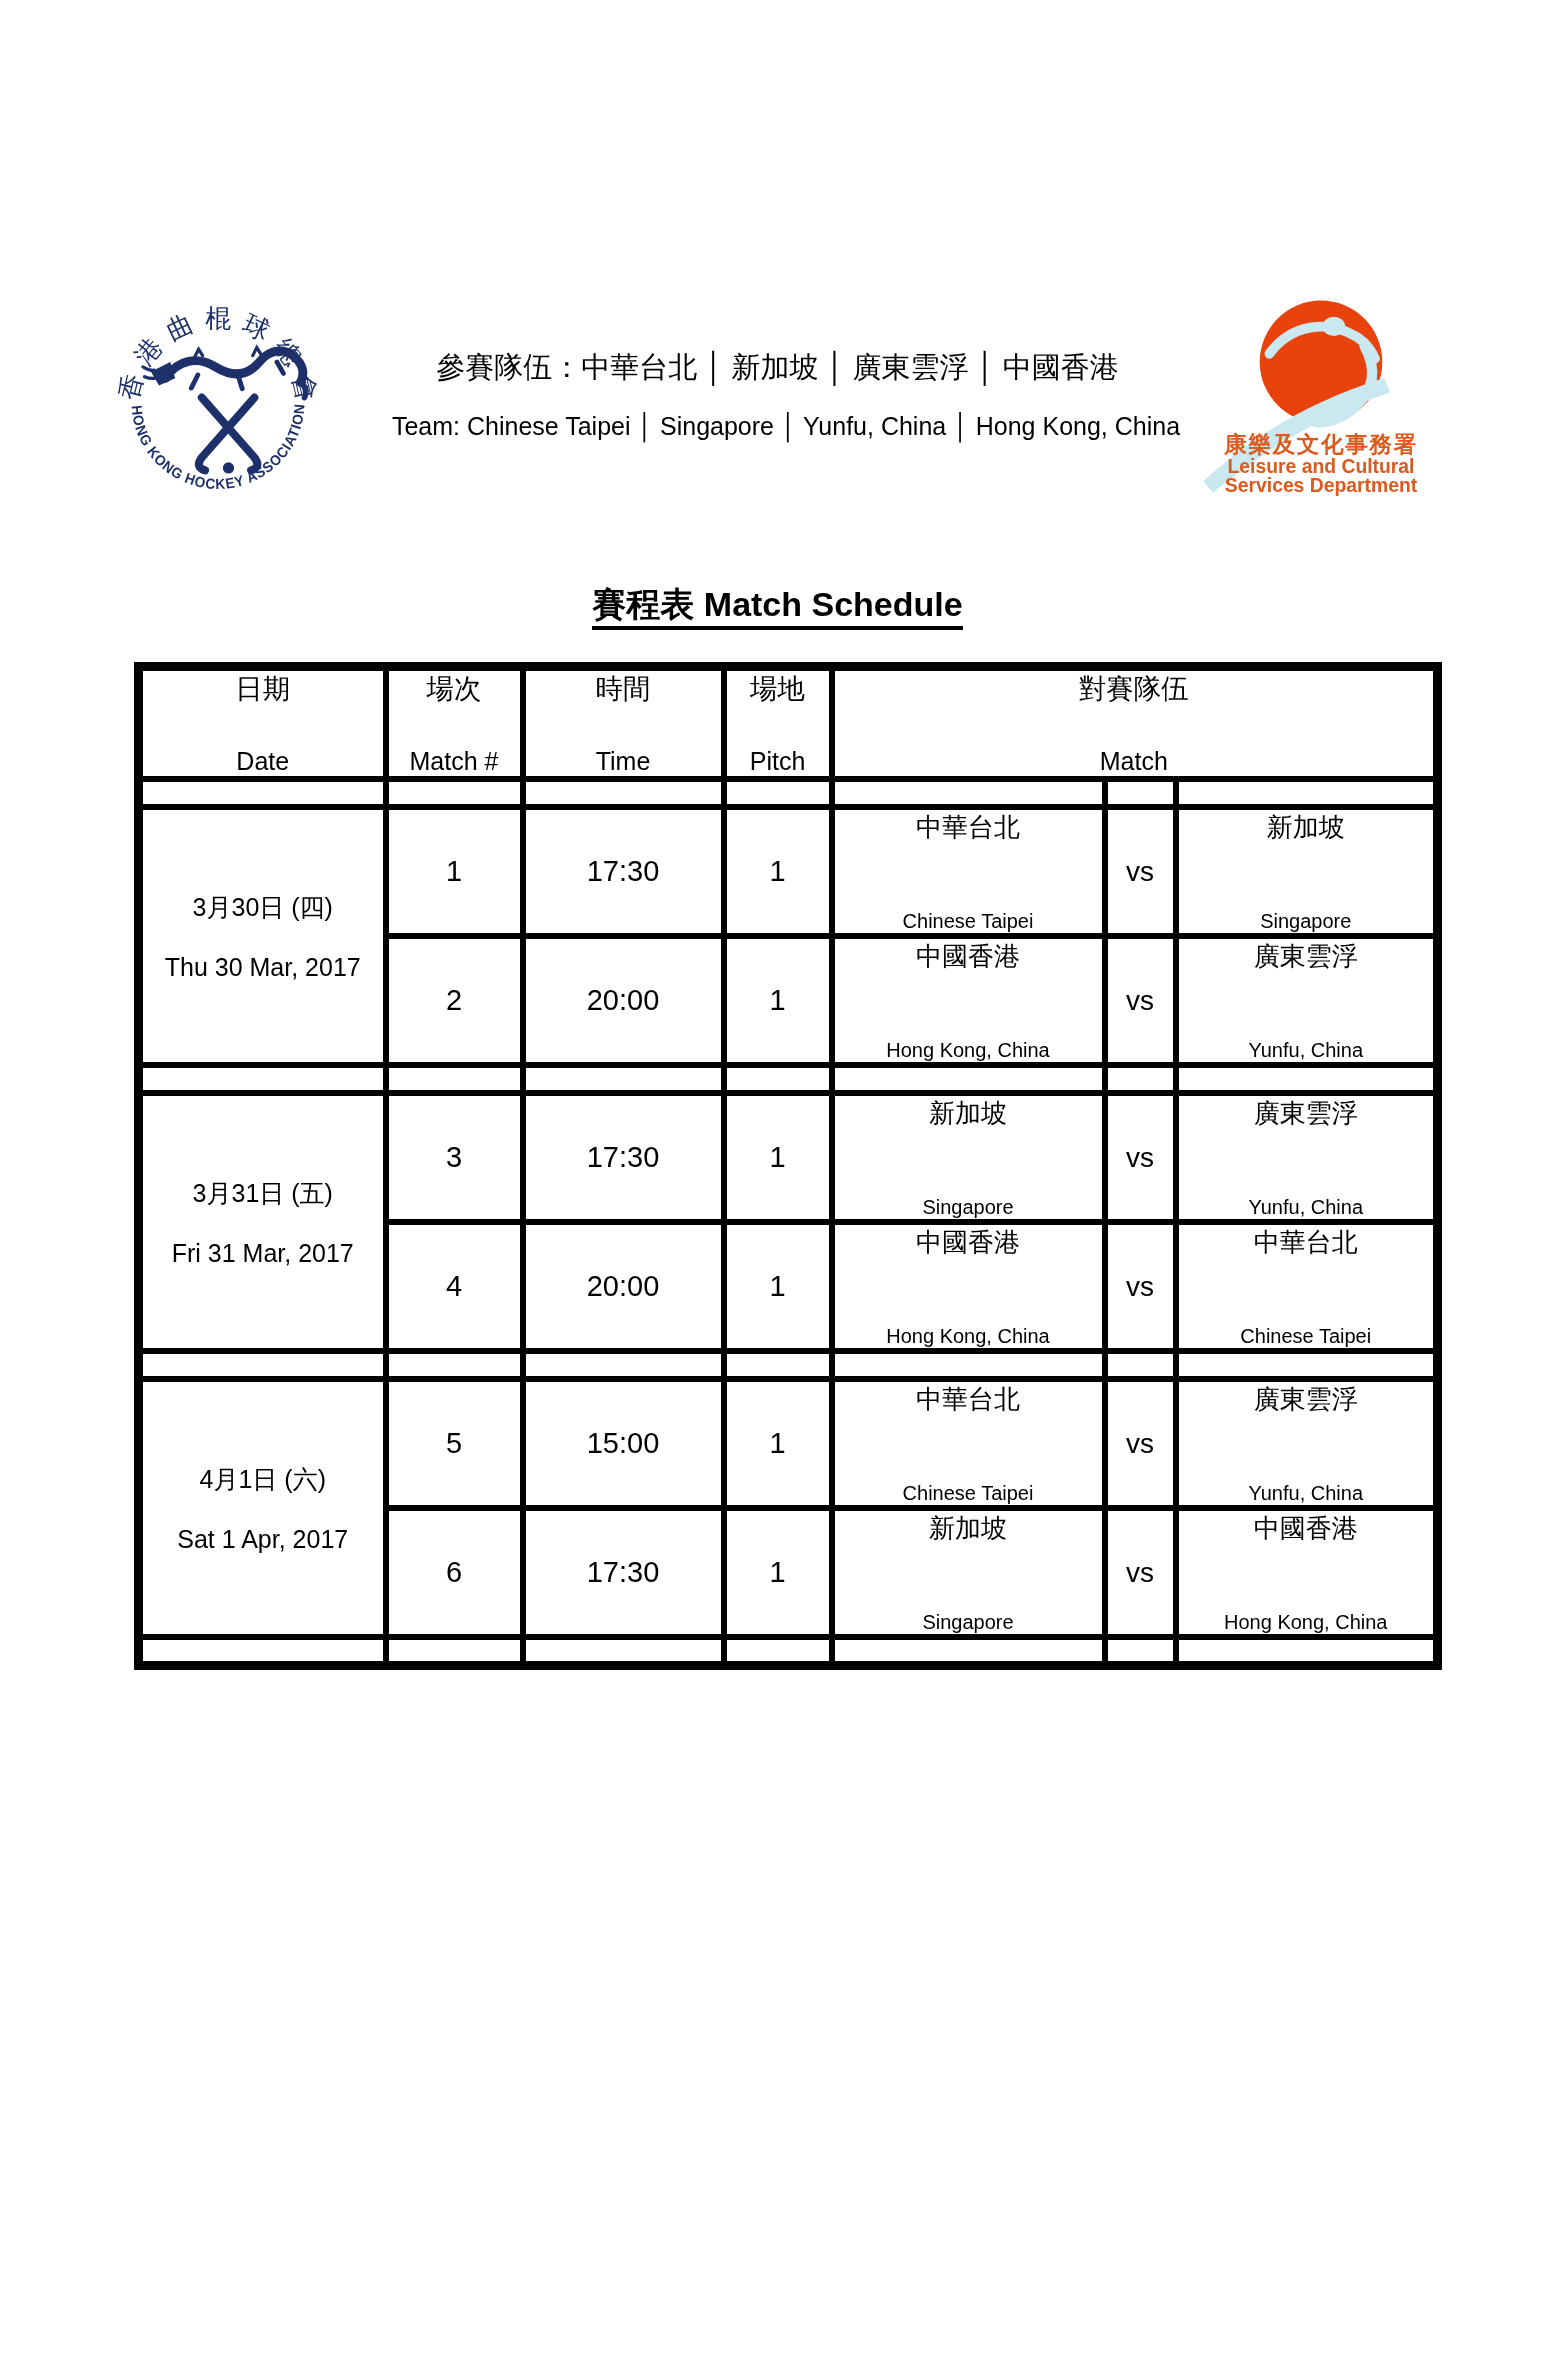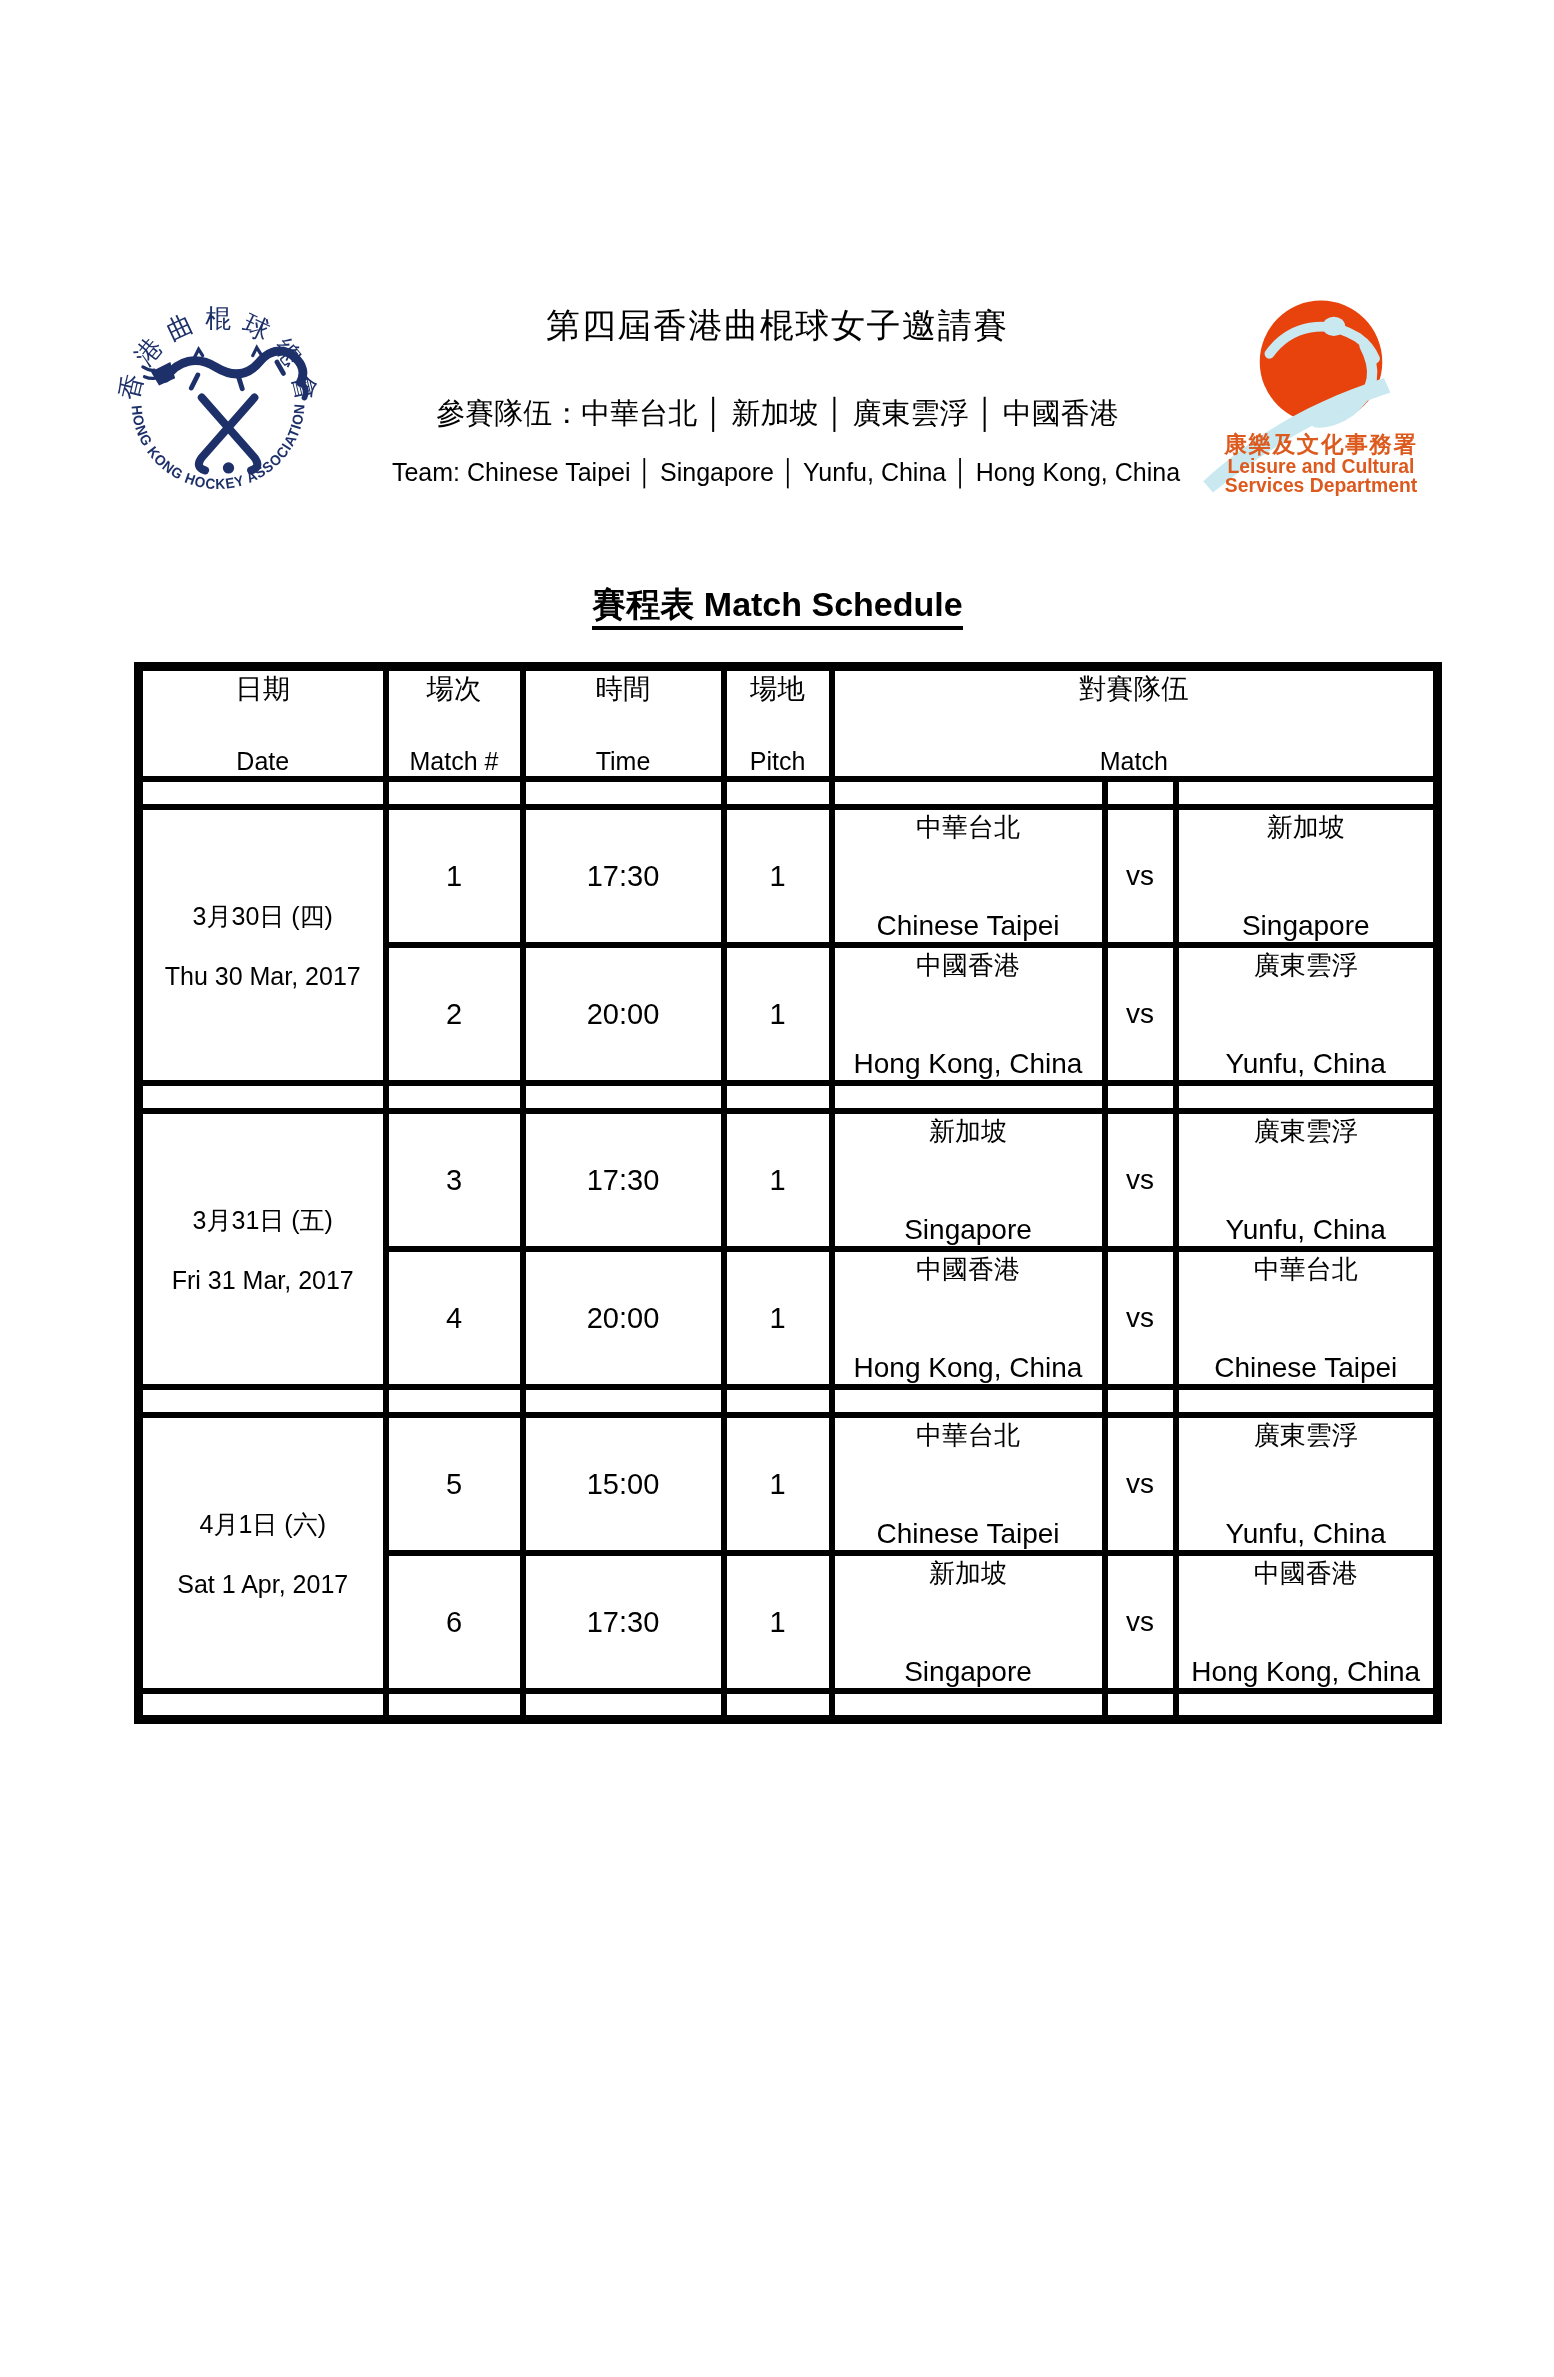--- a/index.html
+++ b/index.html
@@ -43,21 +43,21 @@
   .stack{display:flex;flex-direction:column;align-items:center;justify-content:center;}
   .hdr .stack{gap:40px;}
   .zh-head{font-size:27.4px;}
   .en-head{font-size:25px;}
   .date-stack{gap:29px;}
   .date-zh{font-size:25px;}
   .date-en{font-size:25px;}
   .num{font-size:29px;}
   .team-stack{gap:25px;}
   .team-zh{font-size:26px;}
-  .team-en{font-size:28px;margin-top:40px;}
+  .team-en{font-size:20px;margin-top:40px;}
   .vs{font-size:28px;}
 
   svg text{font-family:"Liberation Sans","DejaVu Sans",sans-serif;}
   .hkha-arc-zh{font-size:32px;fill:#1d3069;}
   .hkha-arc-en{font-size:18px;font-weight:bold;fill:#1d3069;letter-spacing:1px;}
   .lcsd-zh{font-size:28px;font-weight:bold;letter-spacing:2px;}
   .lcsd-en{font-size:24px;font-weight:bold;}
 </style>
 </head>
 <body>
@@ -86,21 +86,20 @@
       <g stroke="#1d3069" fill="none" stroke-linecap="round">
         <path d="M 105 132 L 170 206 Q 179 218 166 222" stroke-width="10"></path>
         <path d="M 170 132 L 105 206 Q 96 218 109 222" stroke-width="10"></path>
       </g>
       <circle cx="138" cy="219" r="7" fill="#1d3069"></circle>
       <text class="hkha-arc-en"><textPath href="#hkhaArcBottom" startOffset="4" textLength="330" lengthAdjust="spacingAndGlyphs">HONG KONG HOCKEY ASSOCIATION</textPath></text>
     </svg>
   </div>
 
   <div class="center-head">
-    <h1 class="title-zh">第四屆香港曲棍球女子邀請賽</h1>
     <div class="teams-zh">參賽隊伍：中華台北 │ 新加坡 │ 廣東雲浮 │ 中國香港</div>
     <div class="teams-en">Team: Chinese Taipei │ Singapore │ Yunfu, China │ Hong Kong, China</div>
   </div>
 
   <div class="lcsd-logo">
     <svg viewBox="0 0 320 270" width="258" height="218">
       <circle cx="160" cy="84" r="76" fill="#e8430d"></circle>
       <g>
         <path d="M 14 232 C 70 180 140 135 238 104 L 246 122 C 155 152 88 196 26 246 Z" fill="#c9e8f0"></path>
         <path d="M 96 74 C 122 38 168 30 206 54 C 216 61 223 70 227 80" stroke="#c9e8f0" stroke-width="12" fill="none" stroke-linecap="round"></path>

